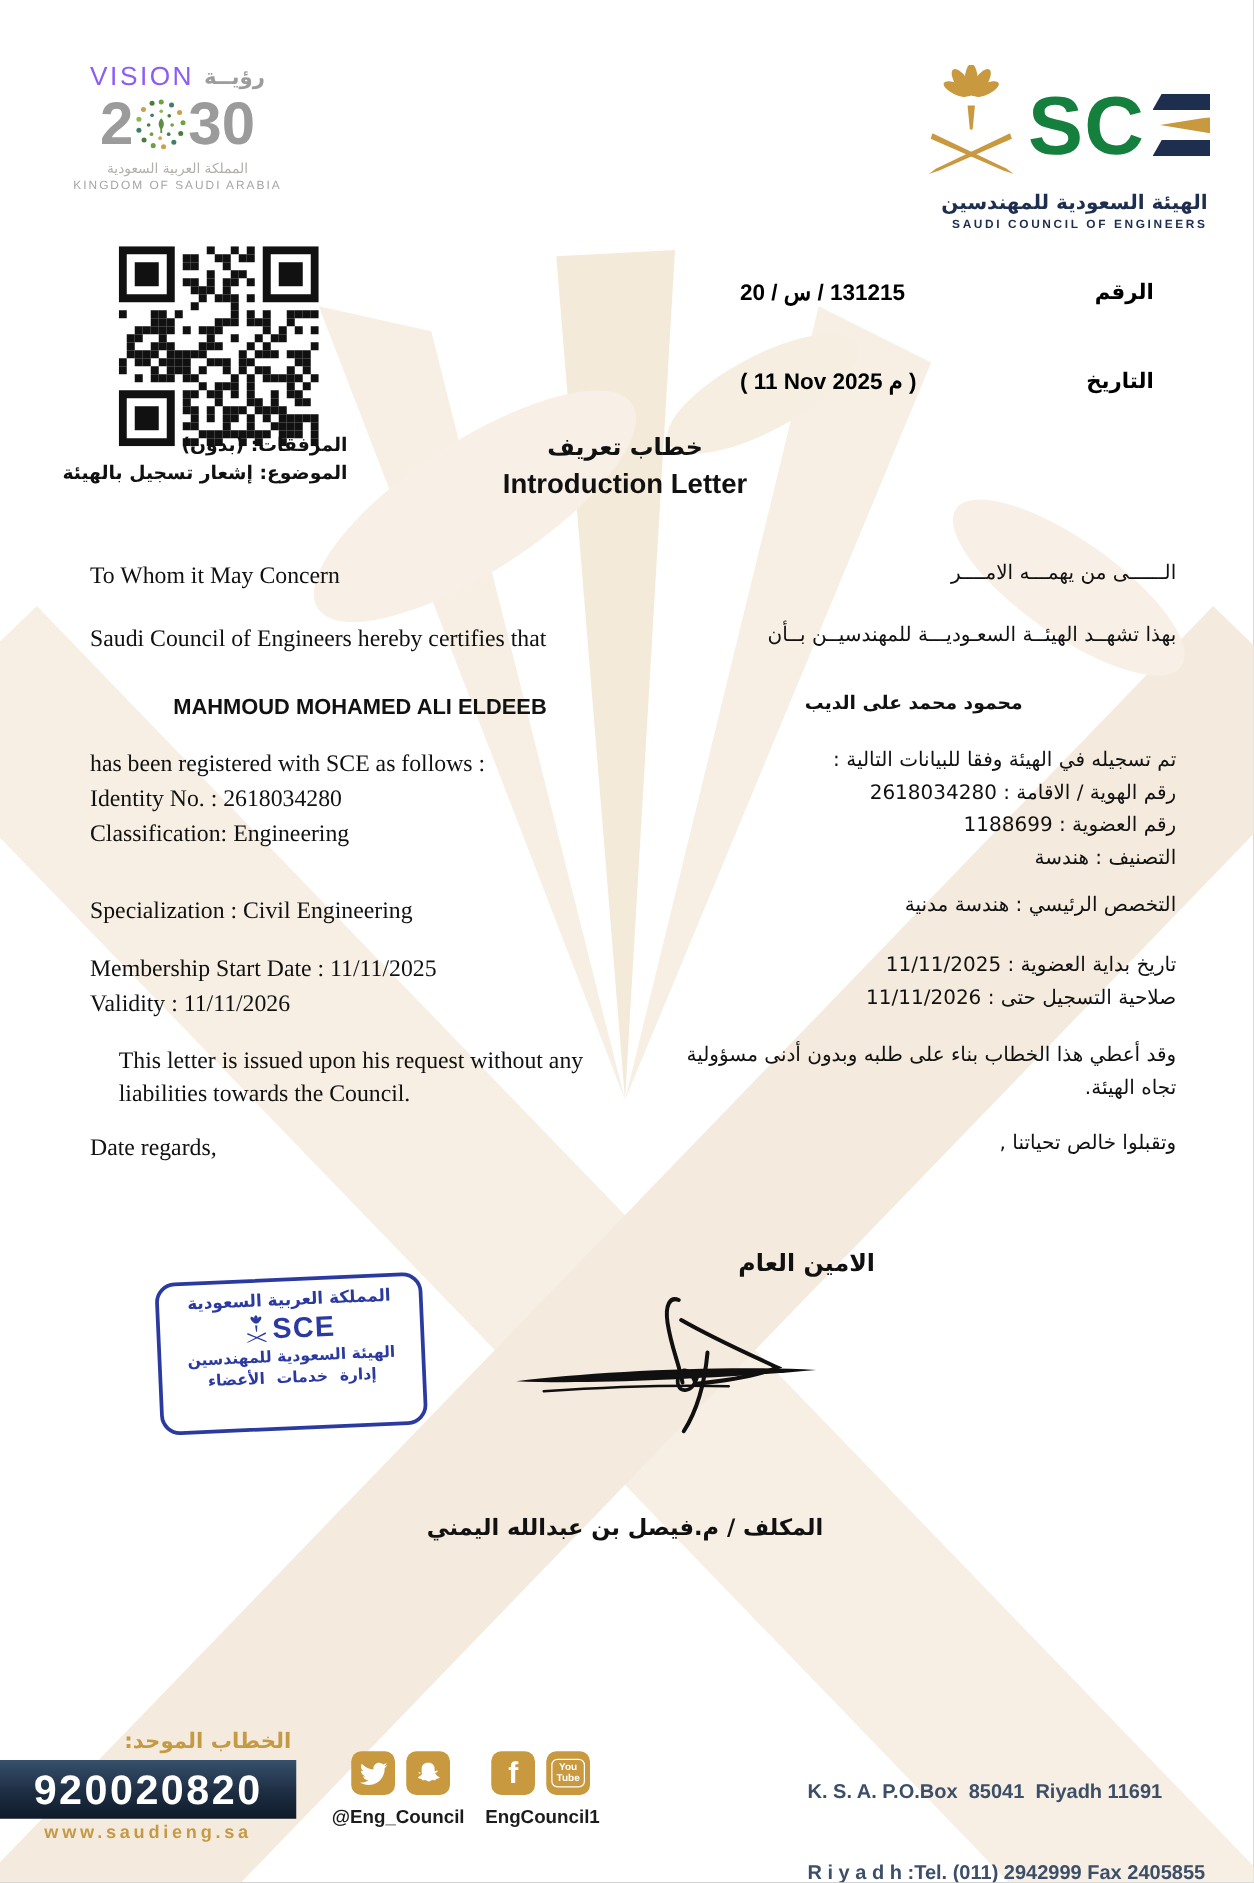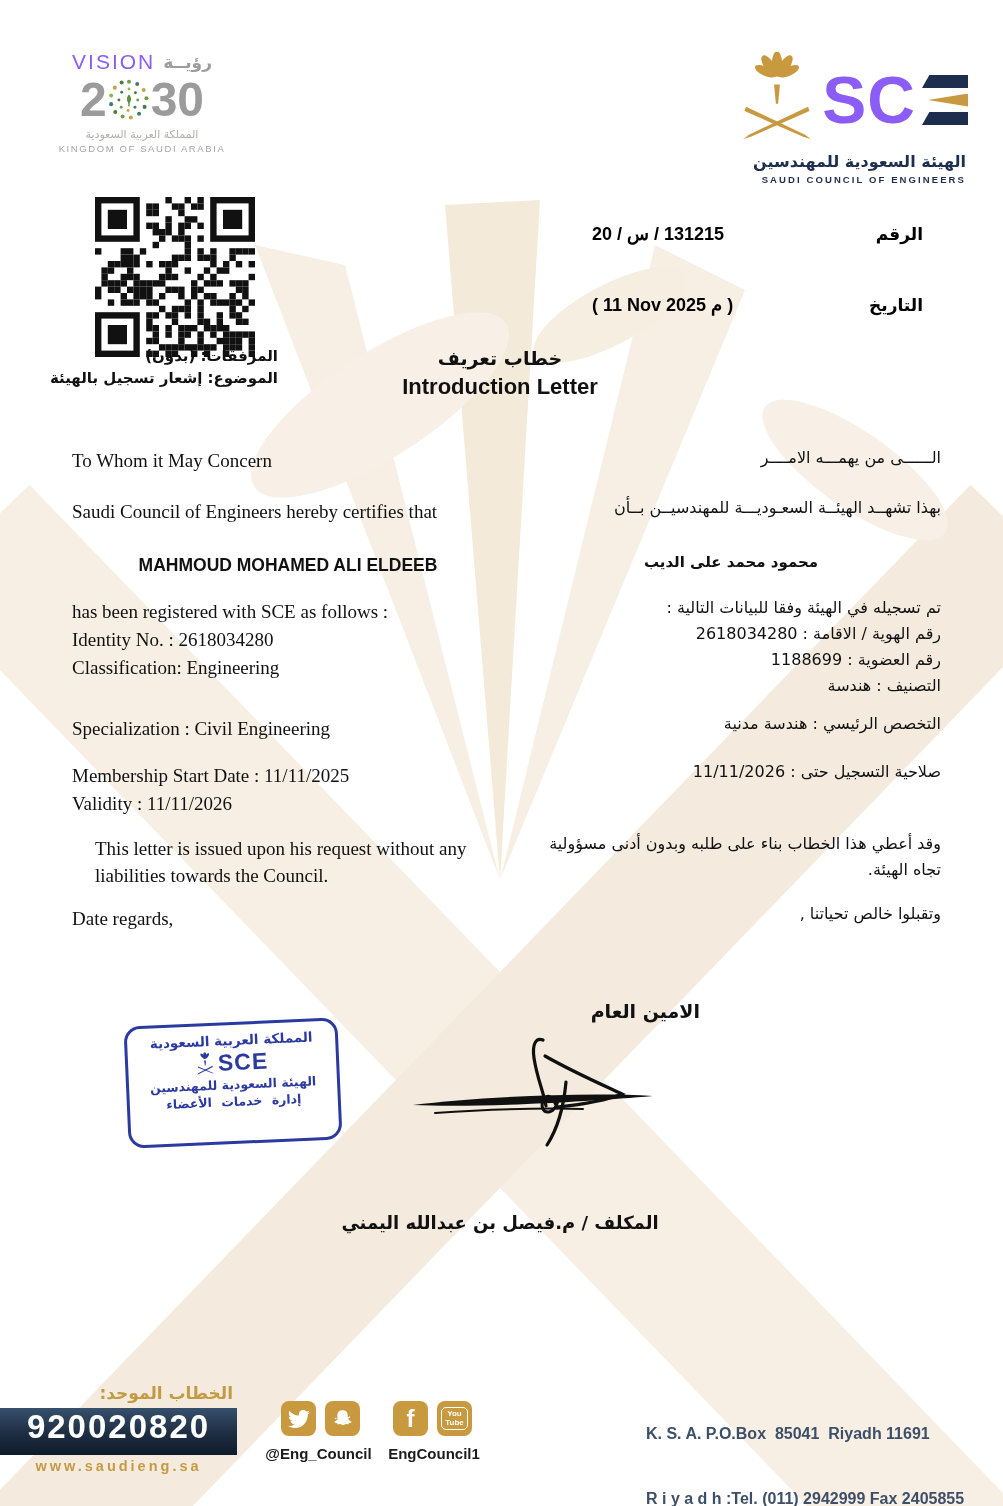--- a/index.html
+++ b/index.html
@@ -24,21 +24,21 @@
   #vision .v-ar { font-size:17px; font-weight:bold; color:#9c9c9c; }
   #vision .v-year { display:flex; justify-content:center; align-items:center; font-family:"Liberation Sans",sans-serif;
                     font-size:48px; font-weight:bold; color:#9b9b9b; line-height:1; margin-top:2px; }
   #vision .v-tag-ar { font-size:11px; color:#b3b0aa; margin-top:4px; }
   #vision .v-tag-en { font-family:"Liberation Sans",sans-serif; font-size:9.5px; letter-spacing:1.6px; color:#a5a5a5; margin-top:2px; }
 
   
   #sce-logo { right:35px; top:52px; display:flex; flex-direction:column; align-items:flex-end; }
   .sce-top { display:flex; align-items:center; gap:8px; }
   .sce-letters { display:flex; align-items:center; }
-  .sce-sc { font-family:"Liberation Sans",sans-serif; font-size:66px; font-weight:bold; color:#8b5cf6; letter-spacing:1px; line-height:1; }
+  .sce-sc { font-family:"Liberation Sans",sans-serif; font-size:66px; font-weight:bold; color:#15803d; letter-spacing:1px; line-height:1; }
   .sce-e { display:flex; flex-direction:column; justify-content:space-between; width:46px; height:50px; margin-left:6px; }
   .sce-e .bar { height:13px; background:#1e2e4e; }
   .sce-e .bar.slant { clip-path:polygon(16% 0, 100% 0, 100% 100%, 0 100%); }
   .sce-e .bar.gold { background:#c9993f; width:40px; align-self:flex-end; clip-path:polygon(0 50%, 100% 0, 100% 100%); }
   .sce-ar { font-size:16px; font-weight:bold; color:#1e2e4e; margin-top:4px; padding-right:2px; }
   .sce-en { font-family:"Liberation Sans",sans-serif; font-size:9.5px; font-weight:bold; letter-spacing:2.1px; color:#1e2e4e; margin-top:3px; padding-right:2px; }
 
   
   .meta-label { position:absolute; right:80px; font-size:17px; font-weight:bold; color:#000; }
   .meta-value { position:absolute; left:592px; font-family:"Liberation Sans",sans-serif; font-size:18px; font-weight:bold; color:#000; }
@@ -76,21 +76,21 @@
   #stamp .s1 { font-size:13.5px; font-weight:bold; letter-spacing:1px; }
   #stamp .s-row { display:flex; justify-content:center; align-items:center; gap:4px; margin-top:1px; }
   #stamp .s-sce { font-family:"Liberation Sans",sans-serif; font-size:23px; font-weight:bold; letter-spacing:1px; }
   #stamp .s2 { font-size:12.5px; font-weight:bold; margin-top:1px; }
   #stamp .s3 { font-size:12.5px; font-weight:bold; margin-top:2px; word-spacing:5px; }
 
   
   #uni-label { left:0; top:1383px; width:233px; text-align:right; font-size:17px; font-weight:bold; color:#c59a44; }
   #uni-bar { left:0; top:1408px; width:237px; height:47px;
     background:linear-gradient(180deg,#36506c 0%, #1d2d42 55%, #0f1b2a 100%);
-    display:flex; justify-content:center; }
+    display:flex; align-items:center; justify-content:center; }
   #uni-number { font-family:"Liberation Sans",sans-serif; font-size:33px; font-weight:bold; color:#fff; letter-spacing:2px; }
   #website { left:0; top:1458px; width:237px; text-align:center; font-family:"Liberation Sans",sans-serif;
     font-size:14.5px; font-weight:bold; letter-spacing:3px; color:#c59a44; }
 
   .soc-group { position:absolute; display:flex; gap:9px; }
   .soc-icon { width:35px; height:35px; background:#c9993f; border-radius:8px;
     display:flex; align-items:center; justify-content:center; color:#fff; }
   .soc-icon svg { display:block; }
   .soc-fb { font-family:"Liberation Sans",sans-serif; font-size:24px; font-weight:bold; color:#fff; }
   .soc-yt { font-family:"Liberation Sans",sans-serif; font-size:8px; font-weight:bold; color:#fff;
@@ -450,20 +450,21 @@
     </div>
 
     <div class="col-en en" style="top:718px">Specialization : Civil Engineering</div>
     <div class="col-ar ar" style="top:714px" dir="rtl">التخصص الرئيسي : هندسة مدنية</div>
 
     <div class="col-en en lines-en" style="top:762px">
       <div>Membership Start Date : 11/11/2025</div>
       <div>Validity : 11/11/2026</div>
     </div>
     <div class="col-ar ar lines-ar" style="top:759px" dir="rtl">
+      <div>تاريخ بداية العضوية : 11/11/2025</div>
       <div>صلاحية التسجيل حتى : 11/11/2026</div>
     </div>
 
     <div class="col-en en" style="top:835px; line-height:27px;margin-left:23px;">This letter is issued upon his request without any liabilities towards the Council.</div>
     <div class="col-ar ar" style="top:831px; line-height:26px;" dir="rtl">وقد أعطي هذا الخطاب بناء على طلبه وبدون أدنى مسؤولية تجاه الهيئة.</div>
 
     <div class="col-en en" style="top:908px">Date regards,</div>
     <div class="col-ar ar" style="top:904px" dir="rtl">وتقبلوا خالص تحياتنا ,</div>
 
     <div id="sig-title" class="abs ar" dir="rtl">الامين العام</div>

